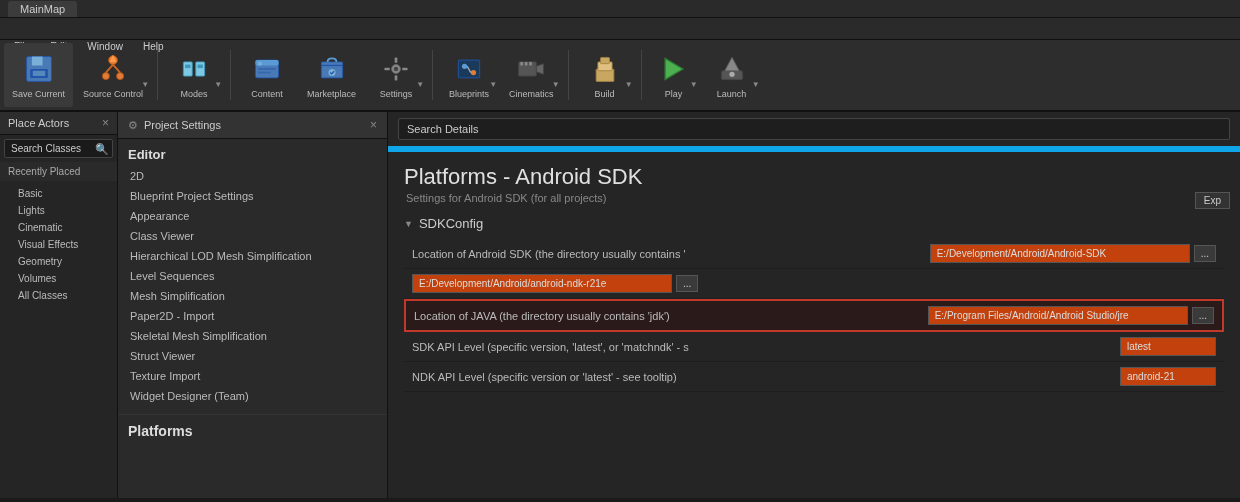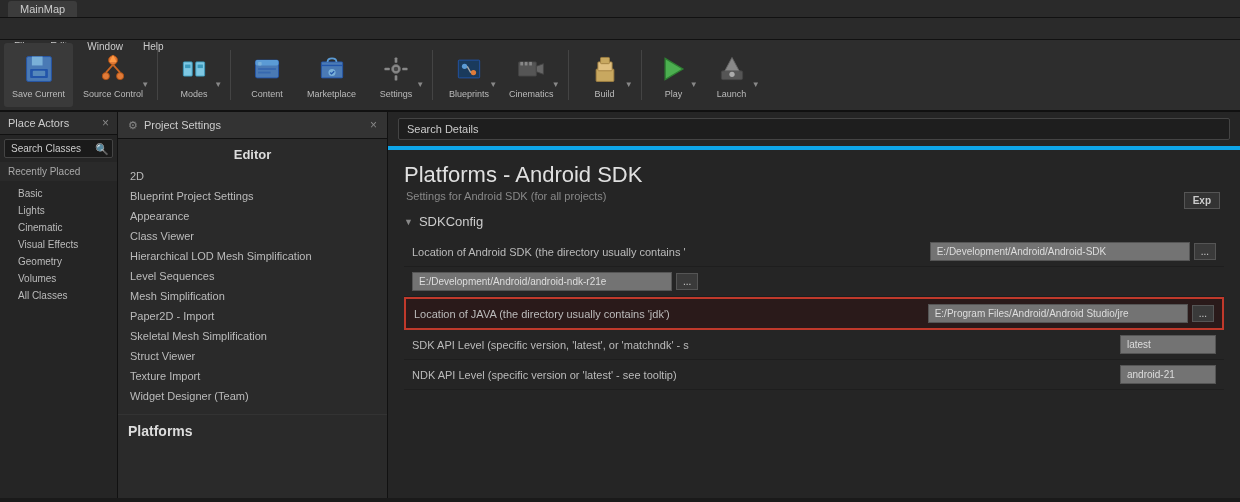--- a/index.html
+++ b/index.html
@@ -189,40 +189,39 @@
     .close-btn {
       color: #888;
       cursor: pointer;
       font-size: 12px;
     }
     .settings-section-title {
       padding: 8px 10px 4px 10px;
       font-size: 13px;
       color: #ddd;
       font-weight: bold;
-      text-align: center;
     }
     .settings-nav-item {
       padding: 4px 12px;
       font-size: 11px;
       color: #bbb;
       cursor: pointer;
     }
 
     
     .content-area {
       flex: 1;
       background: #252525;
       display: flex;
       flex-direction: column;
       overflow: hidden;
     }
     .search-details {
       padding: 6px 10px;
-      border-bottom: 4px solid #0ea5e9;
+      border-bottom: 6px solid #0ea5e9;
     }
     .search-details input {
       width: 100%;
       background: #1e1e1e;
       border: 1px solid #444;
       color: #ccc;
       padding: 4px 8px;
       font-size: 11px;
       border-radius: 2px;
     }
@@ -283,21 +282,21 @@
       font-size: 11px;
       color: #bbb;
       padding-right: 10px;
     }
     .sdk-value {
       display: flex;
       align-items: center;
       gap: 4px;
     }
     .sdk-input {
-      background: #737373;
+      background: #c2410c;
       border: 1px solid #555;
       color: #ddd;
       padding: 3px 6px;
       font-size: 10px;
       width: 260px;
     }
     .sdk-input-small {
       width: 96px;
     }
     .sdk-browse-btn {
@@ -545,21 +544,21 @@
 
   <div class="content-area" style="position:relative">
     <div class="search-details">
       <input type="text" style="width: 100%; background: rgb(30, 30, 30); border: 1px solid rgb(68, 68, 68); color: rgb(204, 204, 204); padding: 4px 8px; font-size: 11px; border-radius: 2px;" placeholder="Search Details" value="Search Details">
     </div>
     <div class="platform-header">
       <div class="platform-title">Platforms - Android SDK</div>
       <div class="platform-subtitle">Settings for Android SDK (for all projects)</div>
     </div>
 
-    <button class="expand-btn" style="position:absolute;right:20px;top:80px;font-weight:bold;">Exp</button>
+    <button class="expand-btn" style="position:absolute;right:10px;top:80px;">Exp</button>
 
     <div class="sdk-section">
       <div class="sdk-section-title">
         <span>SDKConfig</span>
       </div>
 
       <div class="sdk-row">
         <span class="sdk-label">Location of Android SDK (the directory usually contains '</span>
         <div class="sdk-value">
           <input class="sdk-input" type="text" value="E:/Development/Android/Android-SDK" style="">

